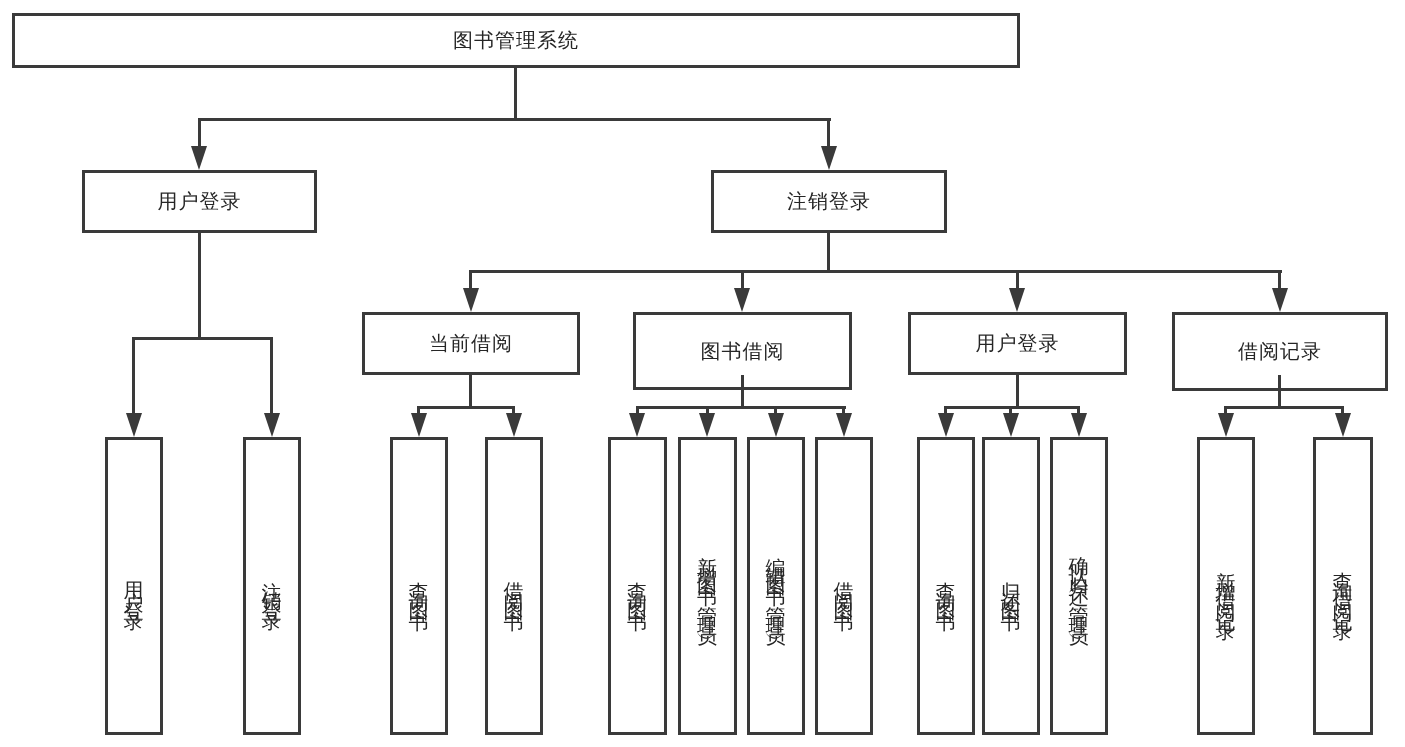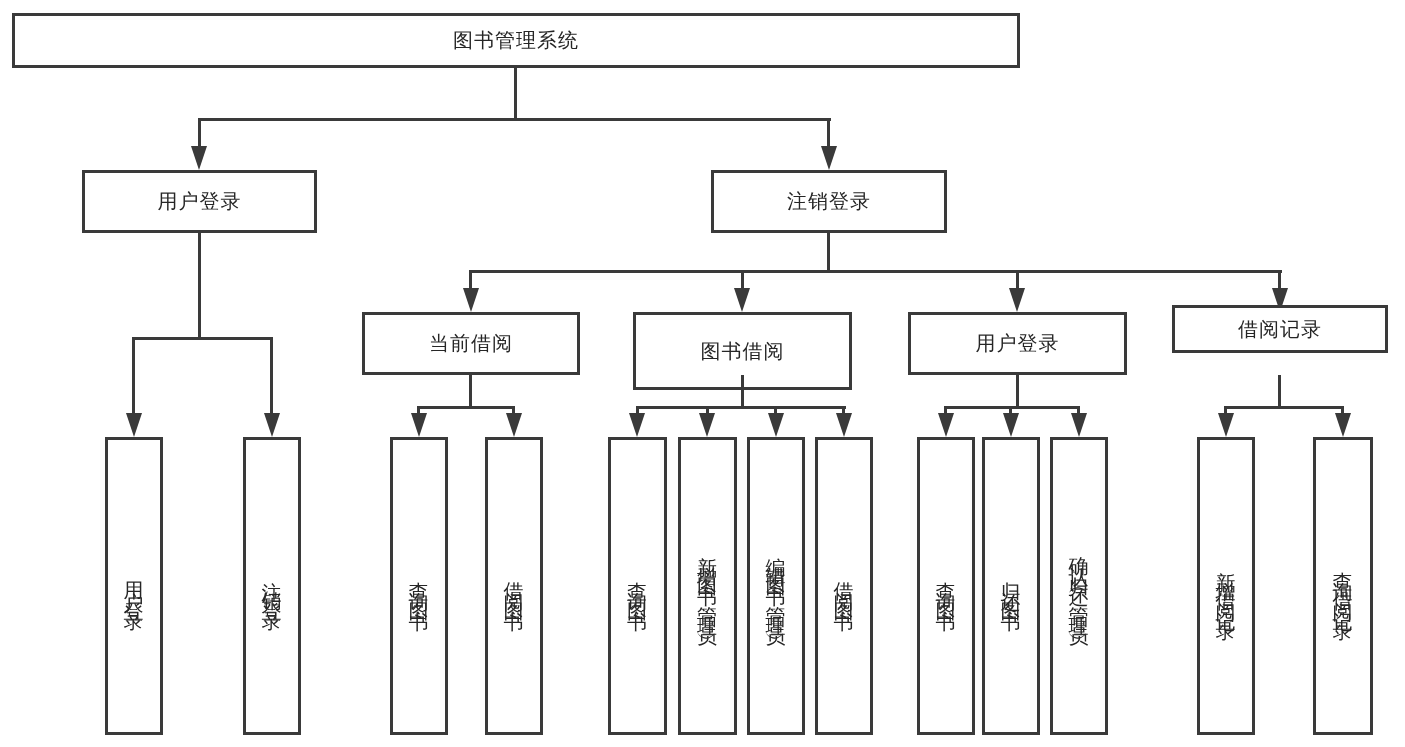--- a/index.html
+++ b/index.html
@@ -118,21 +118,21 @@
 
   <div class="node" style="left:362px; top:312px; width:218px; height:63px">
     <span>当前借阅</span>
   </div>
   <div class="node" style="left:633px; top:312px; width:219px; height:78px">
     <span>图书借阅</span>
   </div>
   <div class="node" style="left:908px; top:312px; width:219px; height:63px">
     <span>用户登录</span>
   </div>
-  <div class="node" style="left:1172px; top:305px; width:216px; height:48px">
+  <div class="node" style="left:1172px; top:312px; width:216px; height:79px">
     <span>借阅记录</span>
   </div>
 
   <div class="vline" style="left:469px; top:375px; height:31px"></div>
   <div class="hline" style="left:417px; top:406px; width:98px"></div>
   <div class="vline" style="left:417px; top:406px; height:10px"></div>
   <div class="arrow" style="left:411px; top:413px"></div>
   <div class="vline" style="left:512px; top:406px; height:10px"></div>
   <div class="arrow" style="left:506px; top:413px"></div>
 

